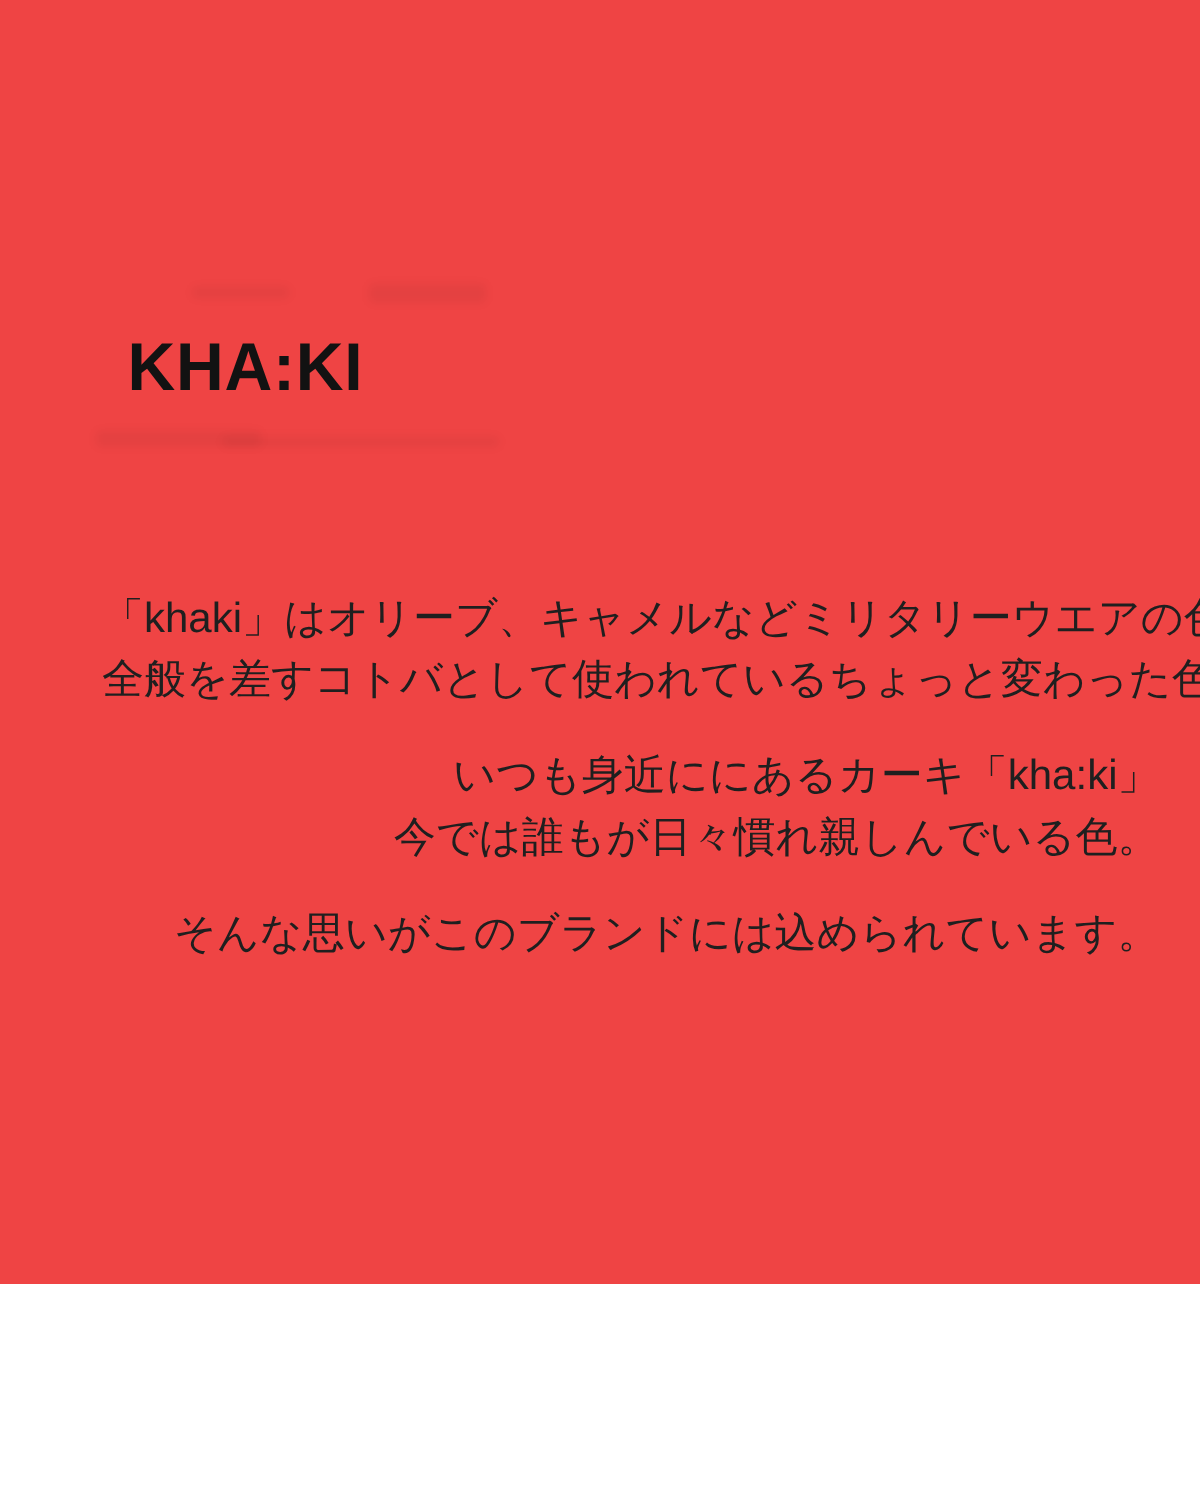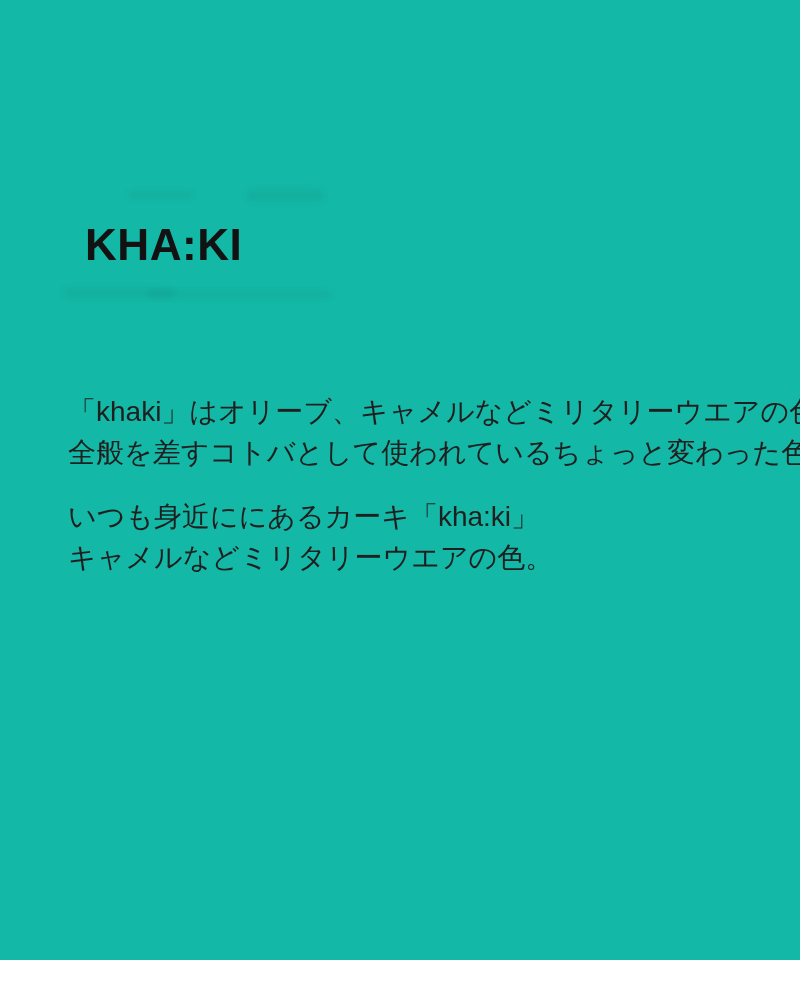--- a/index.html
+++ b/index.html
@@ -3,24 +3,25 @@
 <meta charset="utf-8">
 <style>
   html, body {
     margin: 0;
     padding: 0;
     background: #ffffff;
   }
   .page {
     position: relative;
     width: 800px;
-    height: 960px;
-    background: #14b8a6;
+    height: 856px;
+    background: #ef4444;
     overflow: hidden;
     font-family: "Liberation Sans", "DejaVu Sans", sans-serif;
+    text-align: right;
   }
   
   .logo {
     position: absolute;
     left: 85px;
     top: 222px;
     margin: 0;
     font-family: "Liberation Sans", "DejaVu Sans", sans-serif;
     font-size: 45px;
     font-weight: 700;
@@ -78,17 +79,20 @@
 
   <h1 class="logo">KHA:KI</h1>
 
   <div class="copy">
     <p>
       <span class="line">「khaki」はオリーブ、キャメルなどミリタリーウエアの色</span>
       <span class="line">全般を差すコトバとして使われているちょっと変わった色。</span>
     </p>
     <p>
       <span class="line">いつも身近ににあるカーキ「kha:ki」</span>
-      <span class="line">キャメルなどミリタリーウエアの色。</span>
+      <span class="line">今では誰もが日々慣れ親しんでいる色。</span>
+    </p>
+    <p>
+      <span class="line">そんな思いがこのブランドには込められています。</span>
     </p>
   </div>
 
 </div>
 
 </body></html>

